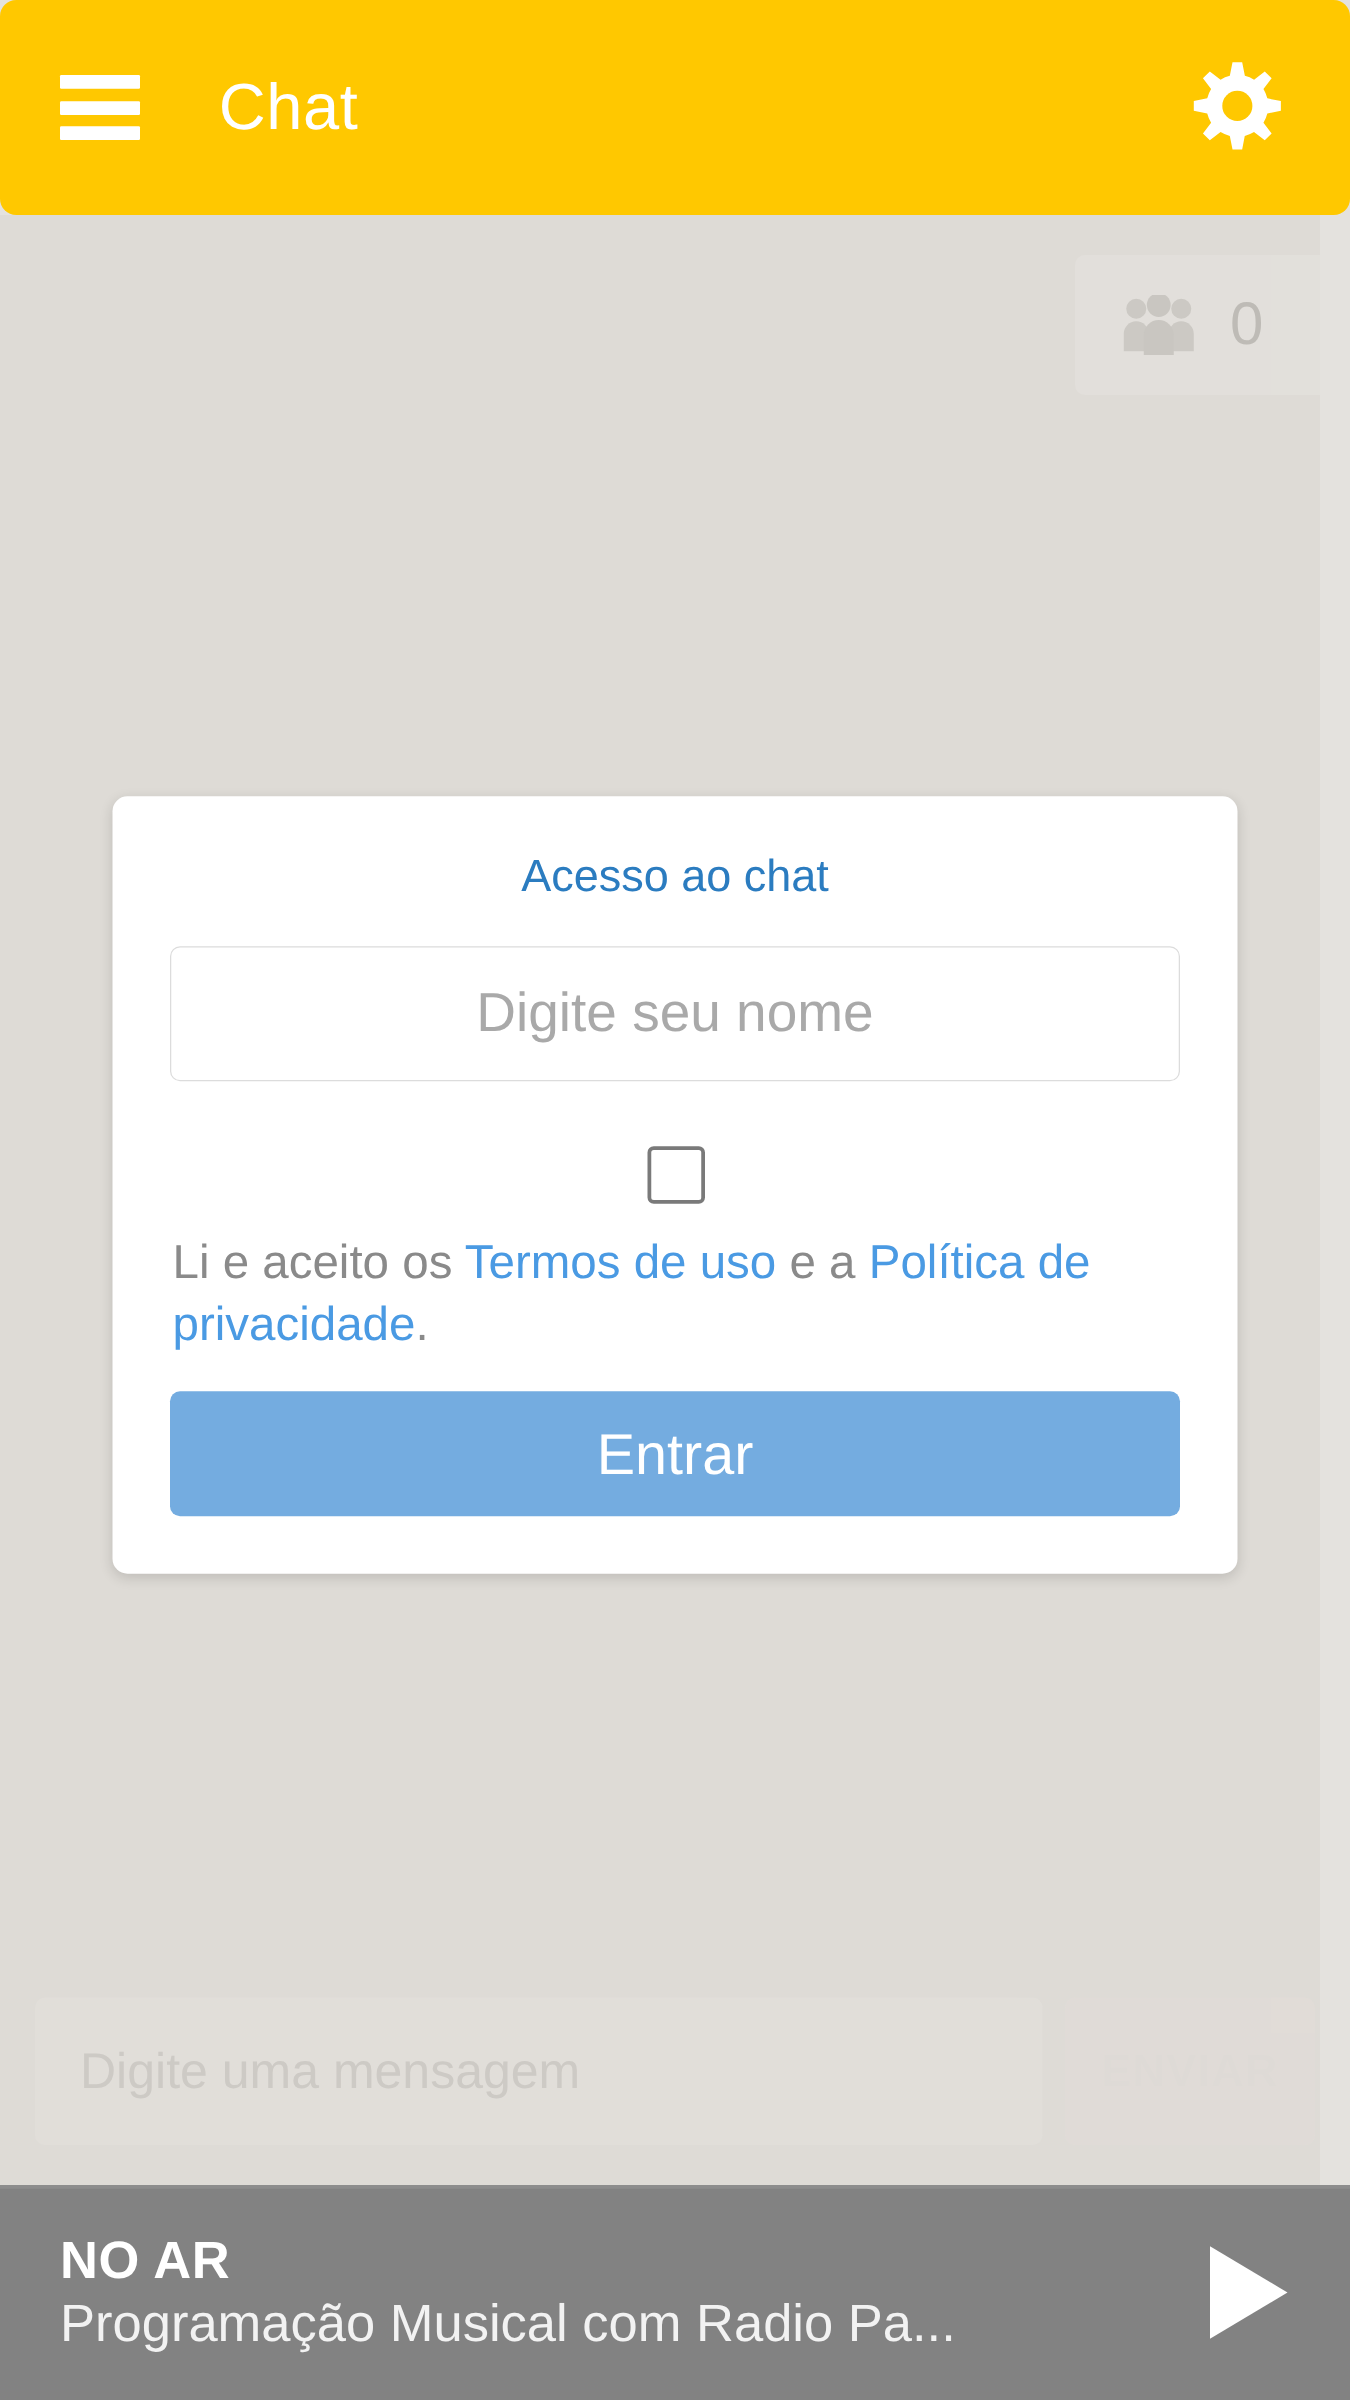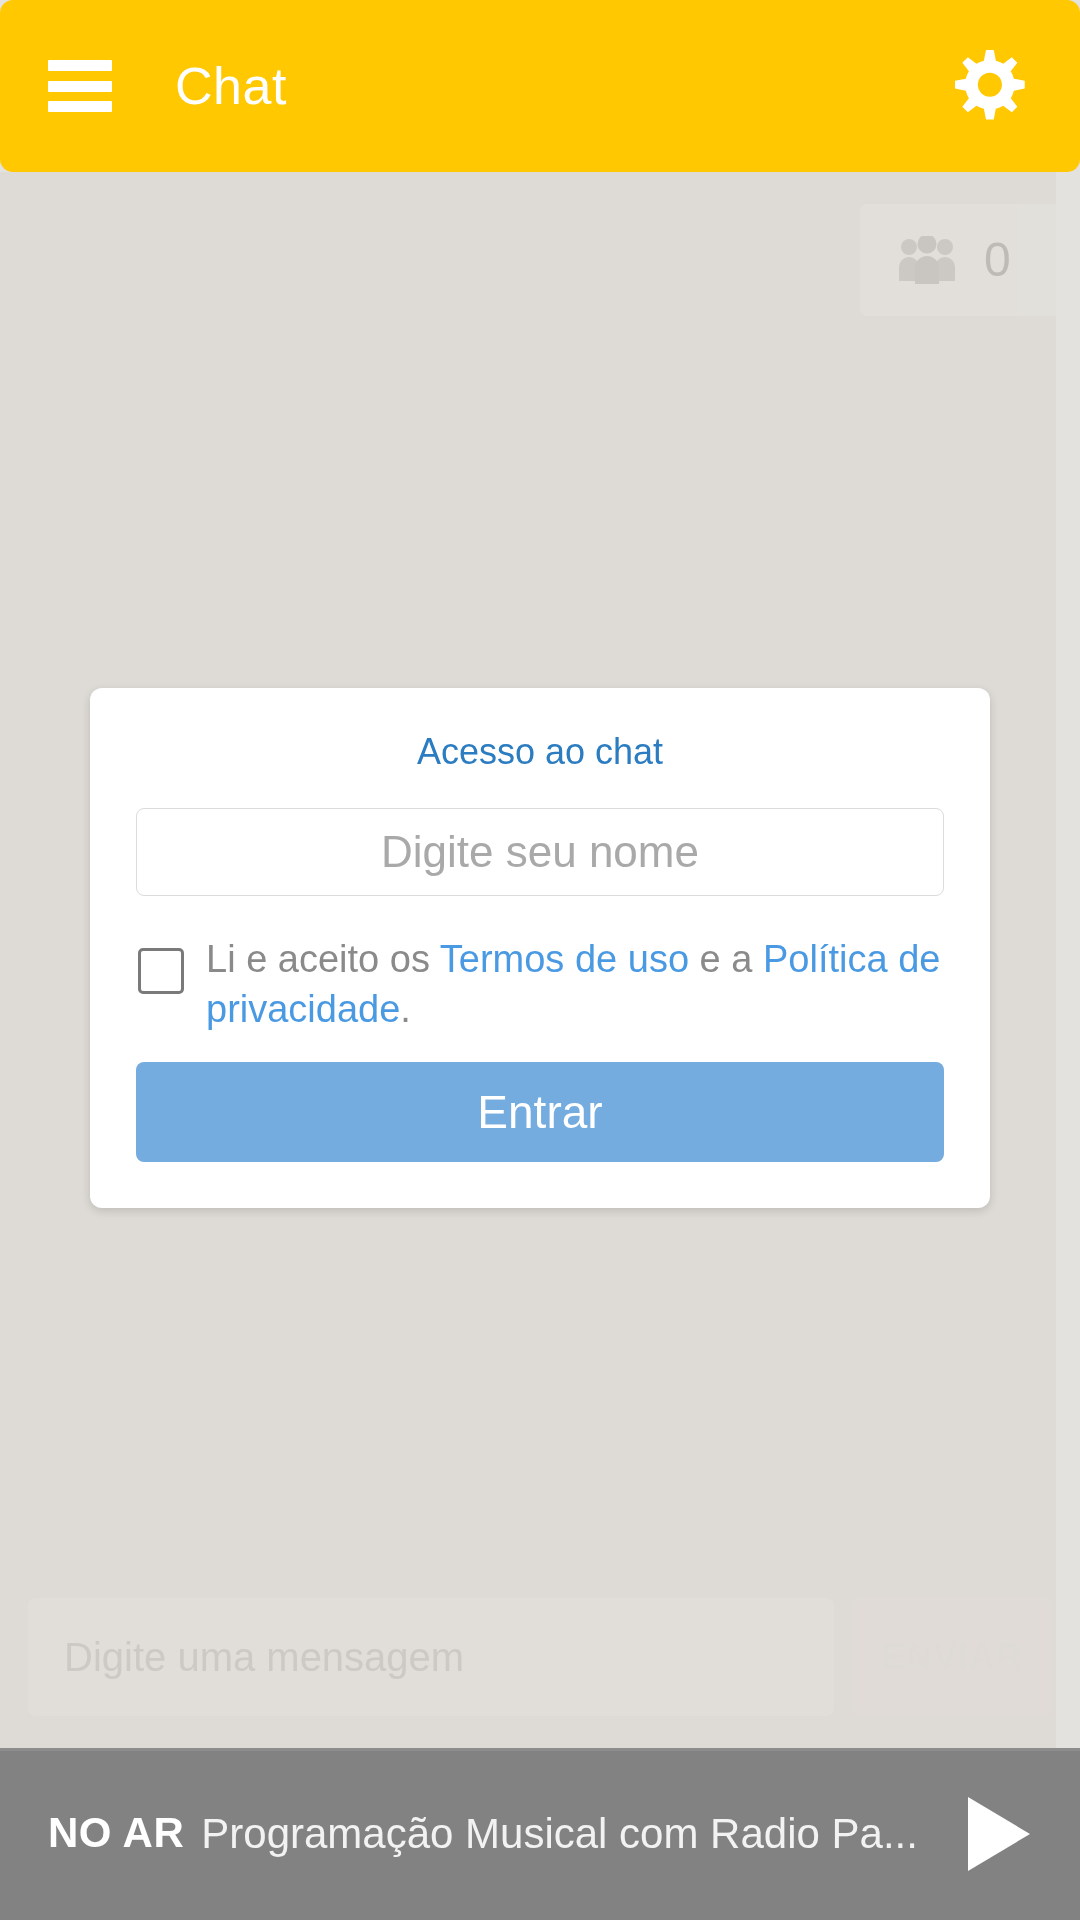--- a/index.html
+++ b/index.html
@@ -121,34 +121,35 @@
   }
   .modal-title {
     text-align: center;
     color: #2b7cc0;
     font-size: 36px;
     font-weight: 400;
     line-height: 1.1;
     margin-bottom: 36px;
   }
   .name-input {
-    width: 100%; height: 88px;
+    width: 100%; height: 108px;
     border: 1px solid #dcdcdc;
     border-radius: 8px;
     background: #ffffff;
     font-size: 44px;
     font-family: "Liberation Sans", sans-serif;
     color: #0f172a;
     text-align: center;
     outline: none;
   }
   .name-input::placeholder { color: #a9a9a9; }
   .terms-row {
-    display: flex; align-items: flex-start; gap: 22px;
+    display: flex; align-items: center; gap: 22px;
     margin: 38px 0 28px 2px;
+    flex-direction: column;
   }
   .checkbox {
     width: 46px; height: 46px;
     min-width: 46px;
     border: 3px solid #7a7a7a;
     border-radius: 5px;
     background: #fff;
     margin-top: 14px;
     cursor: pointer;
   }
@@ -188,22 +189,22 @@
   .logo {
     width: 122px; height: 124px;
     background: #8c8c8c;
     border-radius: 12px;
     display: flex; align-items: center; justify-content: center;
     flex: 0 0 auto;
   }
   .logo svg { width: 118px; height: 118px; display: block; }
   .player-text {
     margin-left: 26px;
-    display: flex; flex-direction: row; justify-content: flex-end;
-    gap: 17px;
+    display: flex; flex-direction: column; justify-content: flex-end;
+    gap: 4px;
     overflow: hidden;
   }
   .player-live {
     color: #ffffff; font-size: 42px; font-weight: 700; line-height: 1.1;
     letter-spacing: 0.5px;
   }
   .player-prog {
     color: #f2f2f2; font-size: 42px; font-weight: 400; line-height: 1.15;
     white-space: nowrap;
   }

